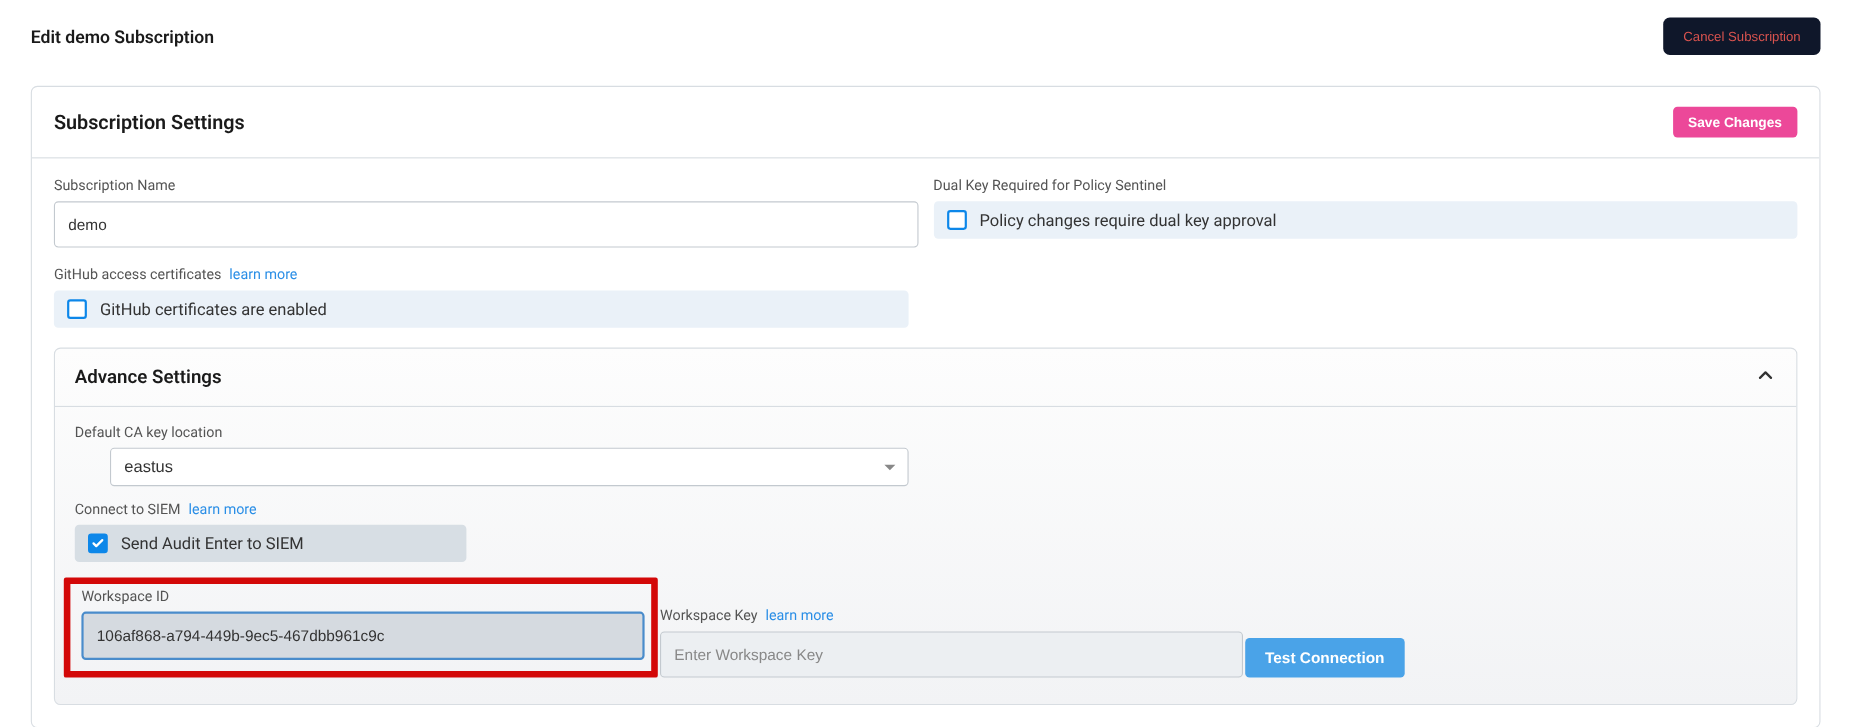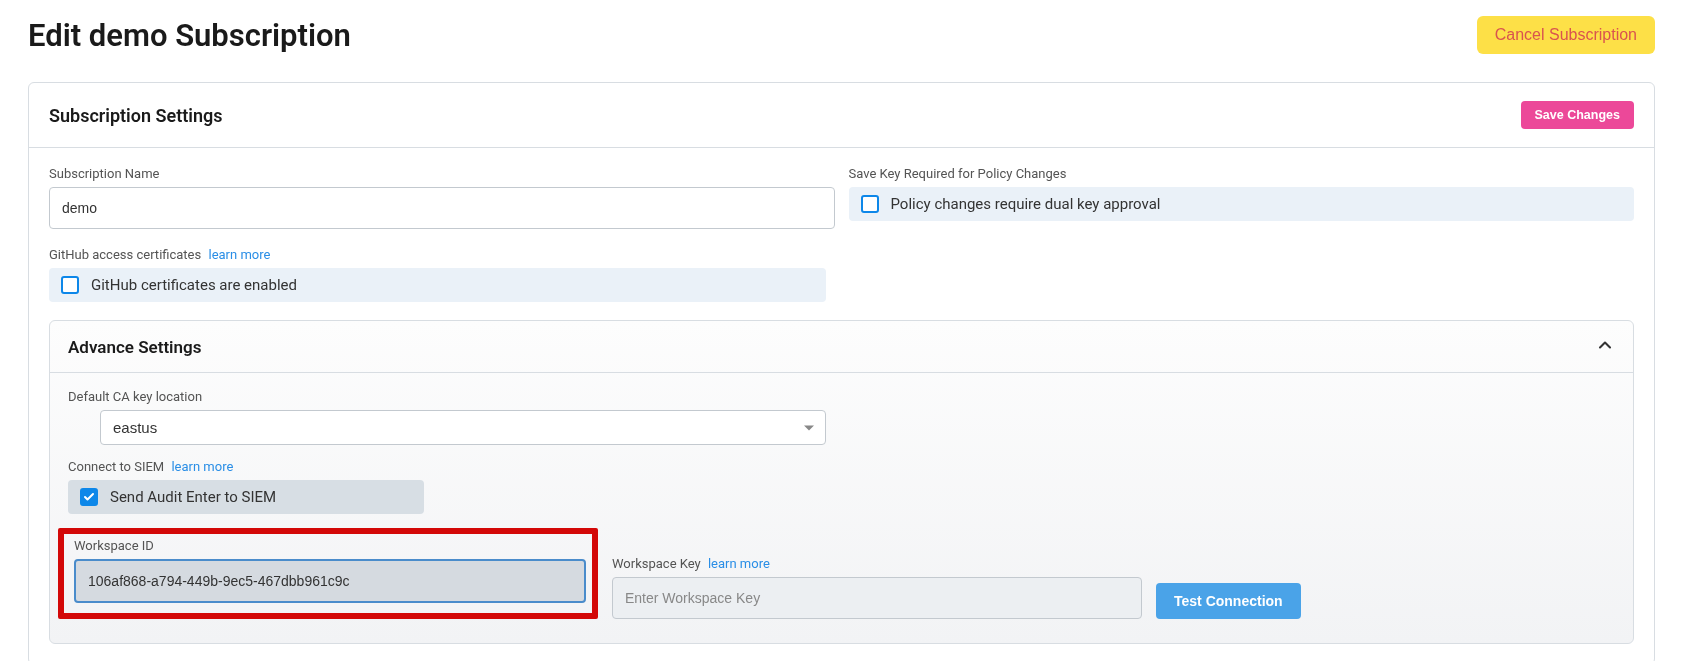--- a/index.html
+++ b/index.html
@@ -18,31 +18,31 @@
       margin: 0;
       min-height: 661px;
     }
     .header {
       display: flex;
       justify-content: space-between;
       align-items: center;
       padding: 16px 28px;
     }
     .page-title {
-      font-size: 31px;
+      font-size: 16px;
       font-weight: 600;
       color: #1a1a1a;
     }
     .cancel-subscription-btn {
-      background: #fde047;
+      background: #0f172a;
       color: #d9534f;
       border: none;
       border-radius: 6px;
       padding: 10px 18px;
-      font-size: 16px;
+      font-size: 12px;
       font-weight: 500;
       cursor: pointer;
     }
     .card {
       border: 1px solid #d8dde2;
       border-radius: 6px;
       margin: 12px 28px 28px 28px;
       overflow: hidden;
     }
     .card-header {
@@ -202,21 +202,21 @@
       align-items: flex-end;
     }
     .siem-row .siem-check-col {
       flex: 0 0 356px;
     }
     .siem-row .siem-provider-col {
       flex: 0 0 344px;
     }
     .workspace-row {
       display: flex;
-      gap: 14px;
+      gap: 2px;
       margin-top: 14px;
       align-items: flex-end;
     }
     .ws-id-col {
       flex: 0 0 530px;
     }
     .ws-key-col {
       flex: 0 0 530px;
     }
     .ws-btn-col {
@@ -271,21 +271,21 @@
     </div>
 
     <div class="card-body">
 
       <div class="row mb-18">
         <div class="col">
           <label class="field-label">Subscription Name</label>
           <input class="input-text" type="text" value="demo" style="">
         </div>
         <div class="col">
-          <label class="field-label">Save Key Required for Policy Changes</label>
+          <label class="field-label">Dual Key Required for Policy Sentinel</label>
           <div class="checkbox-bar">
             <span class="checkbox-fake"></span>
             <span>Policy changes require dual key approval</span>
           </div>
         </div>
       </div>
 
       <div class="row-half">
         <div>
           <label class="field-label">

